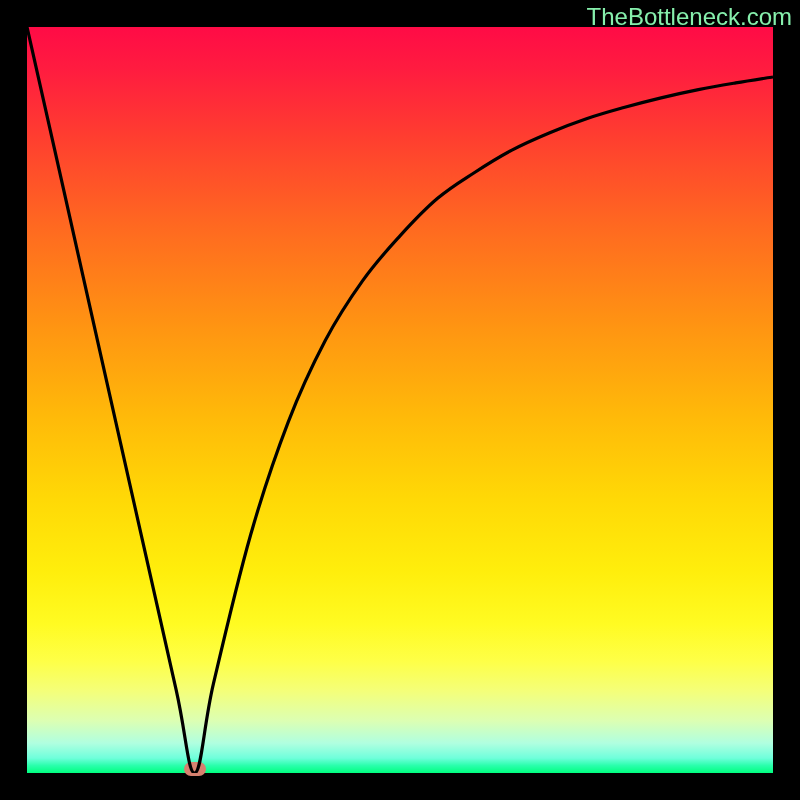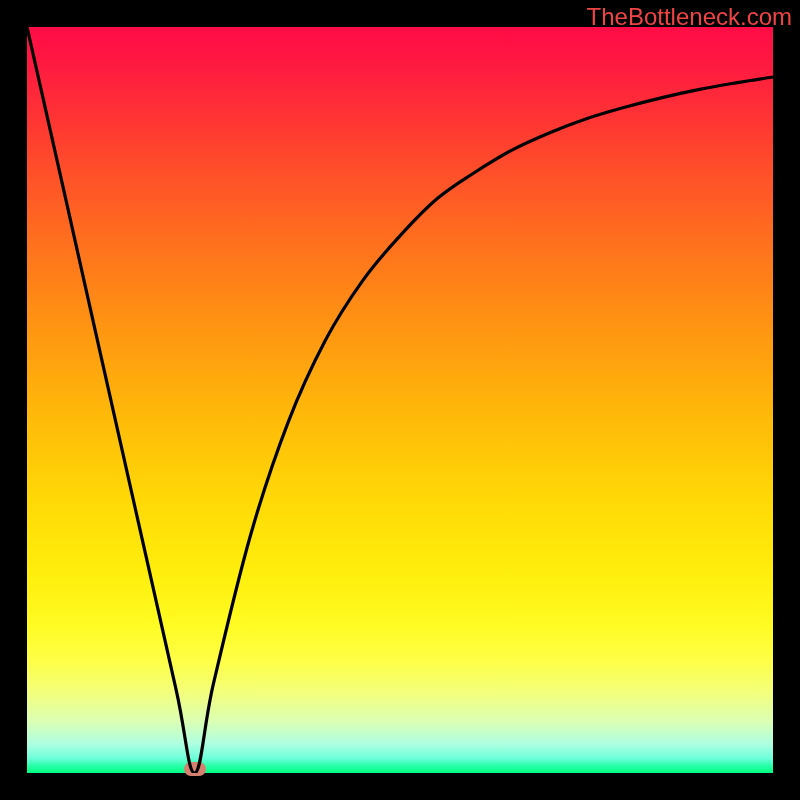--- a/index.html
+++ b/index.html
@@ -33,21 +33,21 @@
       #b0ffe0 96%,
       #6fffdb 98%,
       #2affac 99%,
       #00ff7f 100%
     );
   }
   .watermark {
     position: absolute;
     top: 3px;
     right: 8px;
-    color: #ef4444;
+    color: #86efac;
     font-size: 24px;
     font-weight: 400;
     letter-spacing: 0px;
     z-index: 5;
     user-select: none;
   }
   svg.curve {
     position: absolute;
     left: 27px;
     top: 27px;

